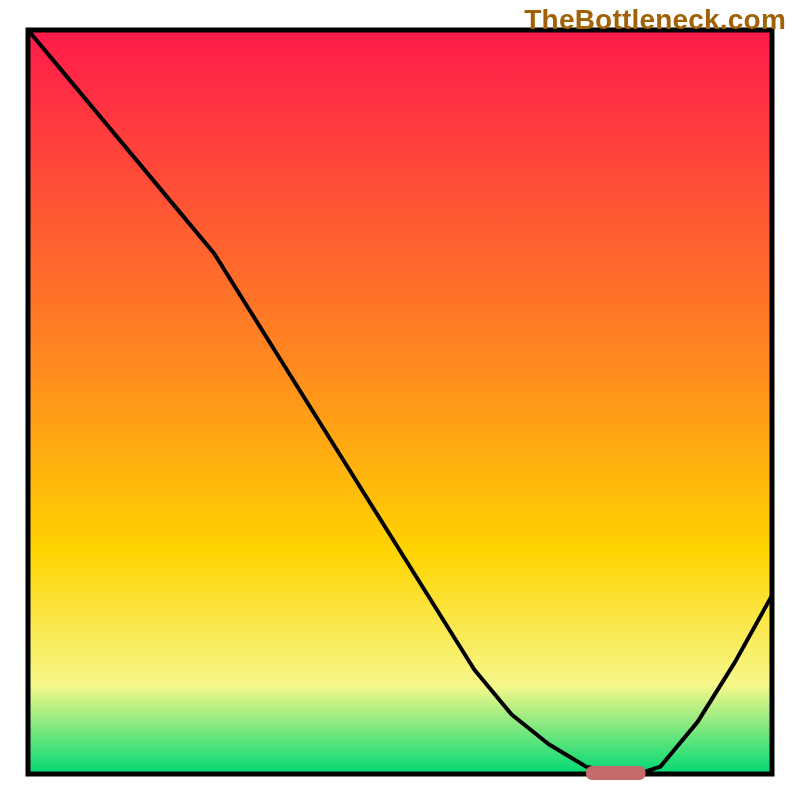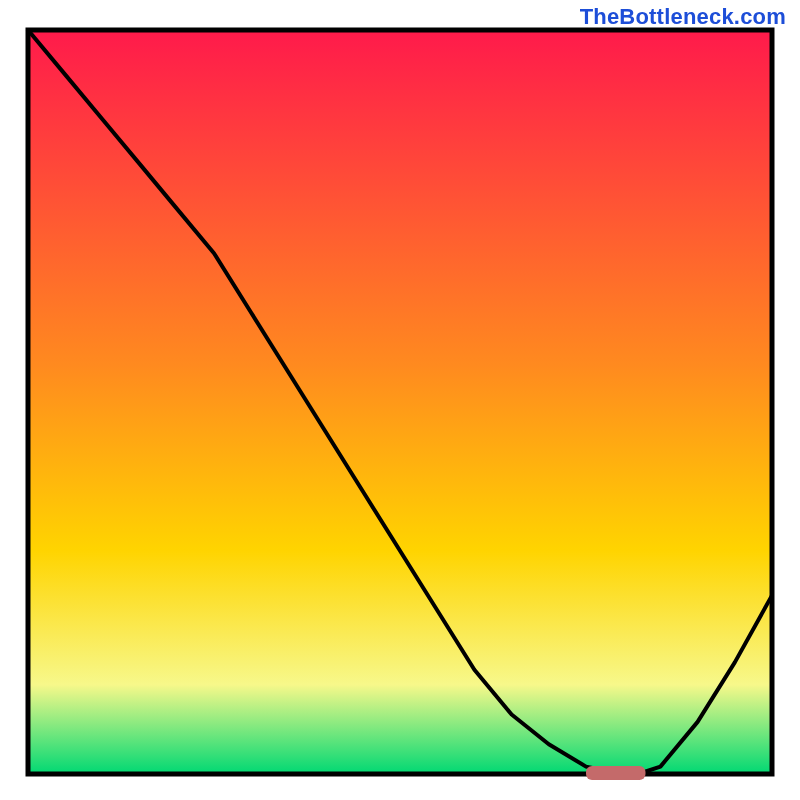--- a/index.html
+++ b/index.html
@@ -12,23 +12,23 @@
   }
   .container {
     position: relative;
     width: 800px;
     height: 800px;
   }
   .watermark {
     position: absolute;
     top: 4px;
     right: 14px;
-    font-size: 22px;
+    font-size: 28px;
     font-weight: 600;
-    color: #1d4ed8;
+    color: #a16207;
     letter-spacing: 0.2px;
   }
   svg {
     display: block;
   }
 </style>
 </head>
 <body>
 
 <div class="container">

